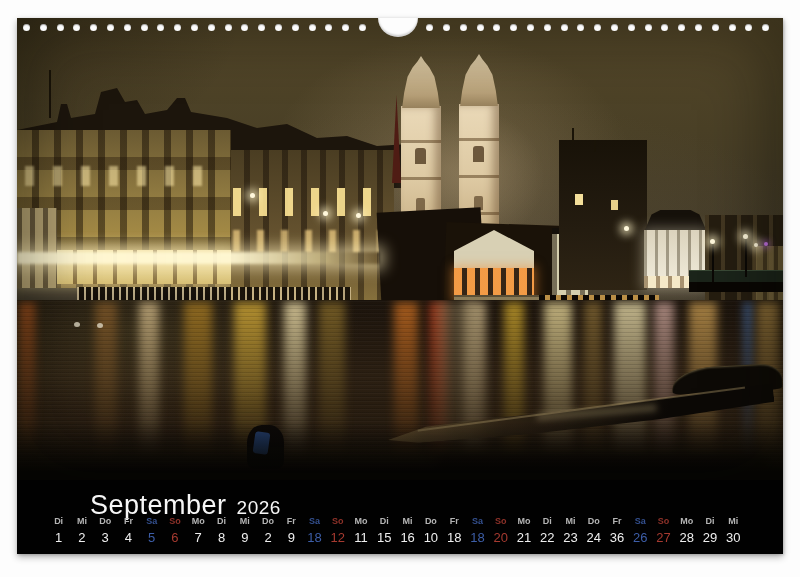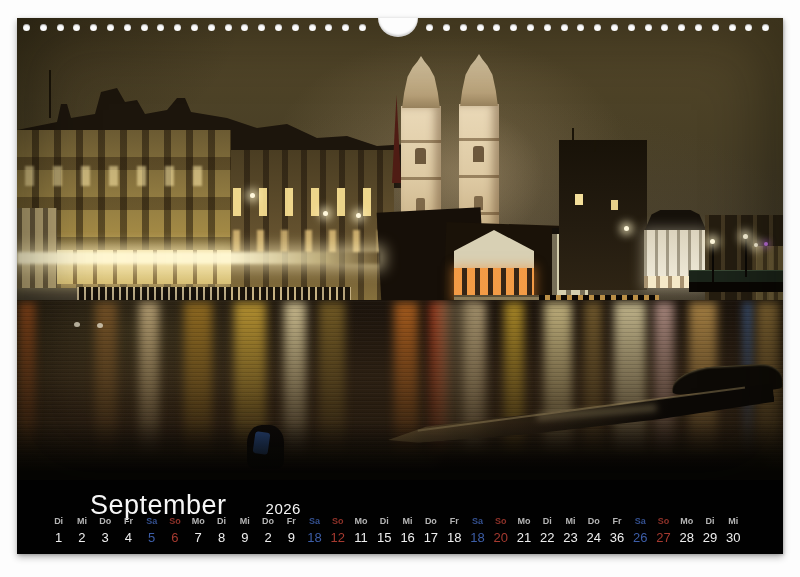--- a/index.html
+++ b/index.html
@@ -179,21 +179,21 @@
 
   #fade-bottom{left:0;top:404px;width:766px;height:58px;
     background:linear-gradient(180deg, rgba(5,4,3,0), #050403 86%);}
   #vignette{left:0;top:0;width:766px;height:462px;
     box-shadow:inset 0 0 60px 20px rgba(10,8,4,.35);}
 
   
   .strip{position:absolute;left:0;top:462px;width:766px;height:74px;background:#010101;}
   .title{position:absolute;left:37px;top:10px;display:flex;align-items:baseline;gap:10px;color:#f6f6f6;}
   .title .month{font-size:27px;letter-spacing:.5px;margin-left:36px;}
-  .title .year{font-size:15px;letter-spacing:.5px;margin-left:29px;}
+  .title .year{font-size:19px;letter-spacing:.5px;}
   .days{position:absolute;left:30px;top:36px;width:698px;display:flex;}
   .day{flex:1;text-align:center;}
   .day .dow{font-size:9px;font-weight:700;color:#c4c4c4;opacity:.92;}
   .day .num{font-size:13px;color:#efefef;margin-top:4px;}
   .day.sat .dow{color:var(--sat);opacity:.85;}
   .day.sat .num{color:var(--sat);}
   .day.sun .dow{color:var(--sun);opacity:.85;}
   .day.sun .num{color:var(--sun);}
 
   
@@ -364,21 +364,21 @@
           <div class="day wd">
             <div class="dow">Di</div>
             <div class="num">15</div>
           </div>
           <div class="day wd">
             <div class="dow">Mi</div>
             <div class="num">16</div>
           </div>
           <div class="day wd">
             <div class="dow">Do</div>
-            <div class="num">17</div>
+            <div class="num">10</div>
           </div>
           <div class="day wd">
             <div class="dow">Fr</div>
             <div class="num">18</div>
           </div>
           <div class="day sat">
             <div class="dow">Sa</div>
             <div class="num">18</div>
           </div>
           <div class="day sun">

